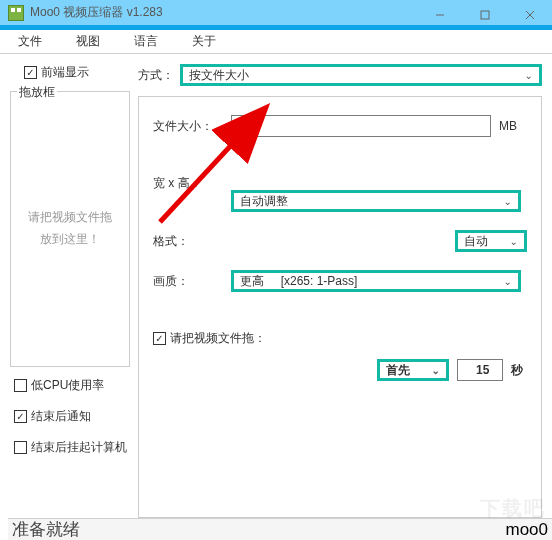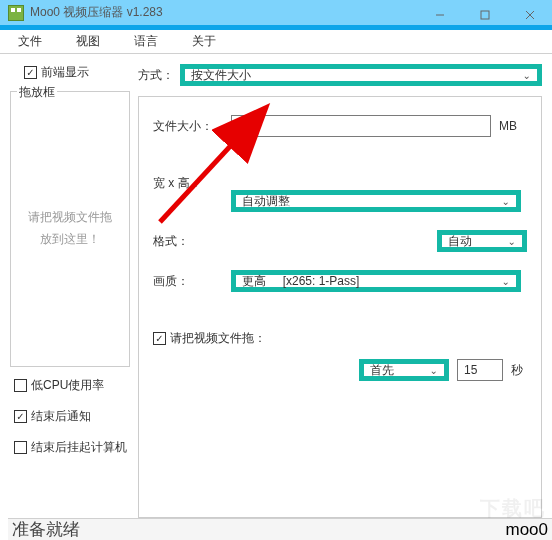--- a/index.html
+++ b/index.html
@@ -130,21 +130,21 @@
   .mode-row {
     display:flex;
     align-items:center;
     gap:6px;
     margin-bottom:10px;
   }
   .label { white-space:nowrap; }
   .select {
     flex:1;
     height:22px;
-    border:5px solid #14b8a6;
+    border:3px solid #14b8a6;
     background:#fff;
     display:flex;
     align-items:center;
     justify-content:space-between;
     padding:0 6px;
     font-size:12px;
   }
   .select .caret {
     font-size:10px;
     color:#555;
@@ -166,39 +166,40 @@
     flex:1;
     height:22px;
     border:1px solid #7a7a7a;
     background:#fff;
     padding:0 6px;
     display:flex;
     align-items:center;
     font-size:13px;
   }
   .unit { width:28px; }
-  .select.small { flex:none; width:90px; }
+  .select.small { flex:none; width:72px; }
   .select.mid { flex:none; width:260px; }
   .spacer-test { height:20px; }
   .test-area {
     padding-left:0;
   }
   .test-area .checkbox-row { margin-bottom:12px; }
   .test-controls {
     display:flex;
     align-items:center;
     justify-content:flex-end;
     gap:8px;
     padding-right:4px;
+    font-weight:bold;
   }
   .num-input {
     width:46px; height:22px;
     border:1px solid #7a7a7a;
     background:#fff;
-    padding:0 6px;
+    padding:0 18px;
     display:flex;
     align-items:center;
   }
   .statusbar {
     position:absolute;
     bottom:0; left:8px; right:0;
     height:22px;
     border-top:1px solid #d0d0d0;
     display:flex;
     align-items:center;

